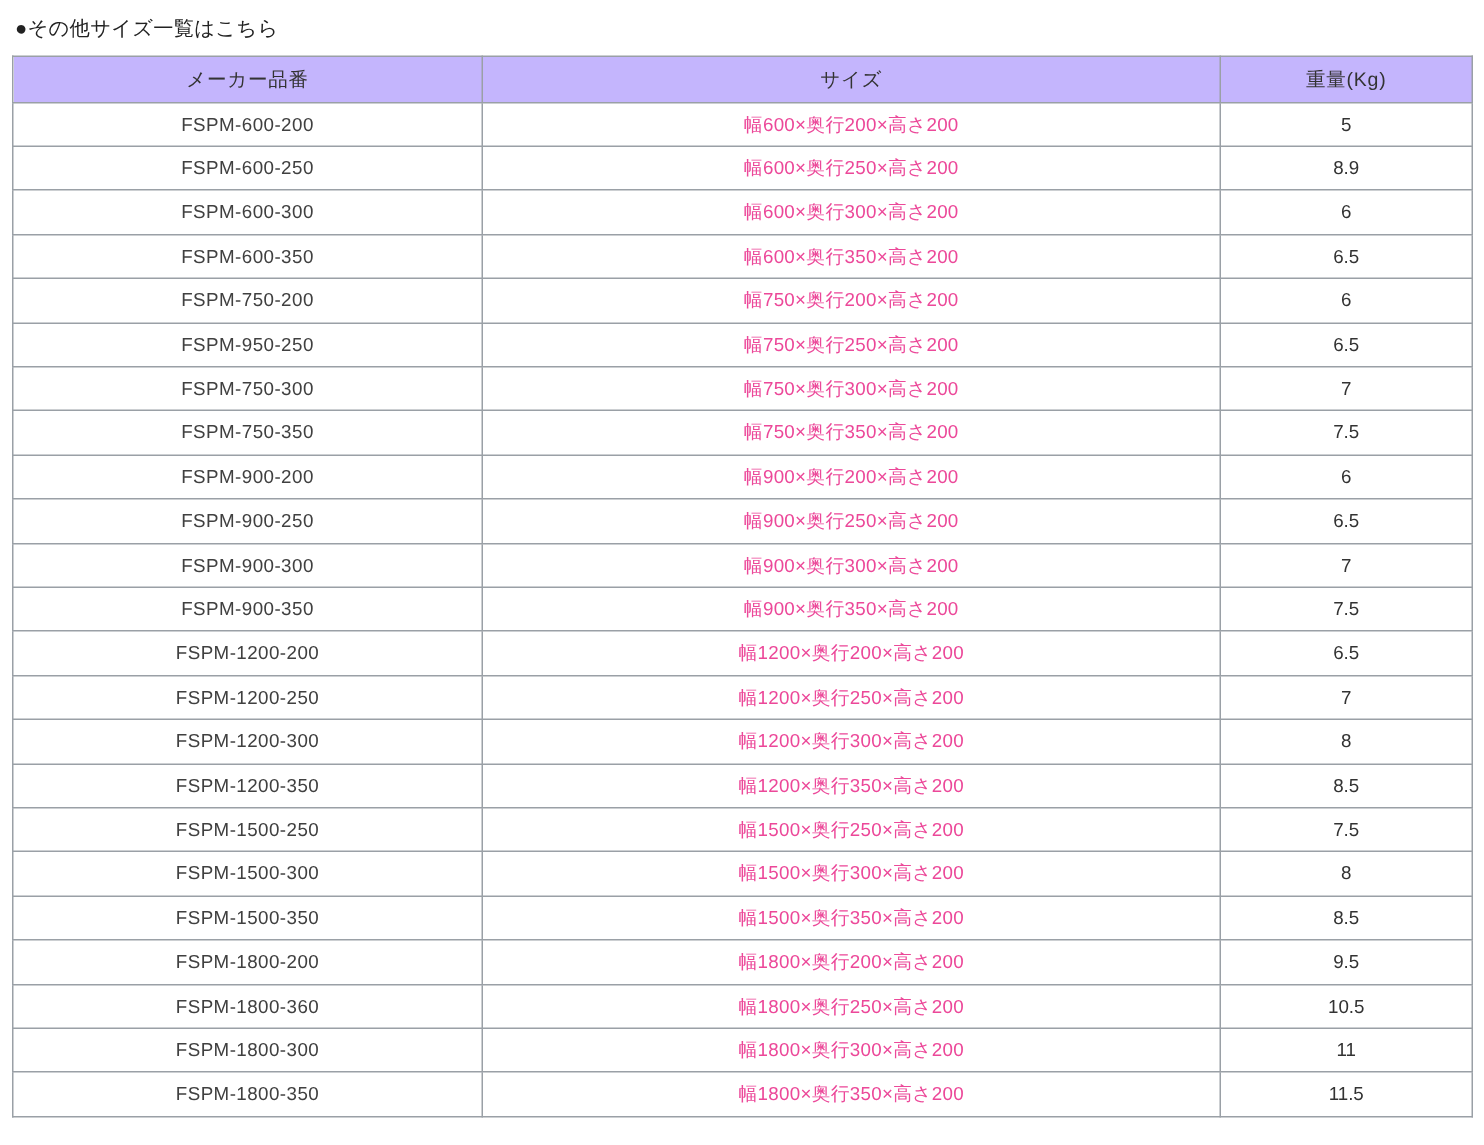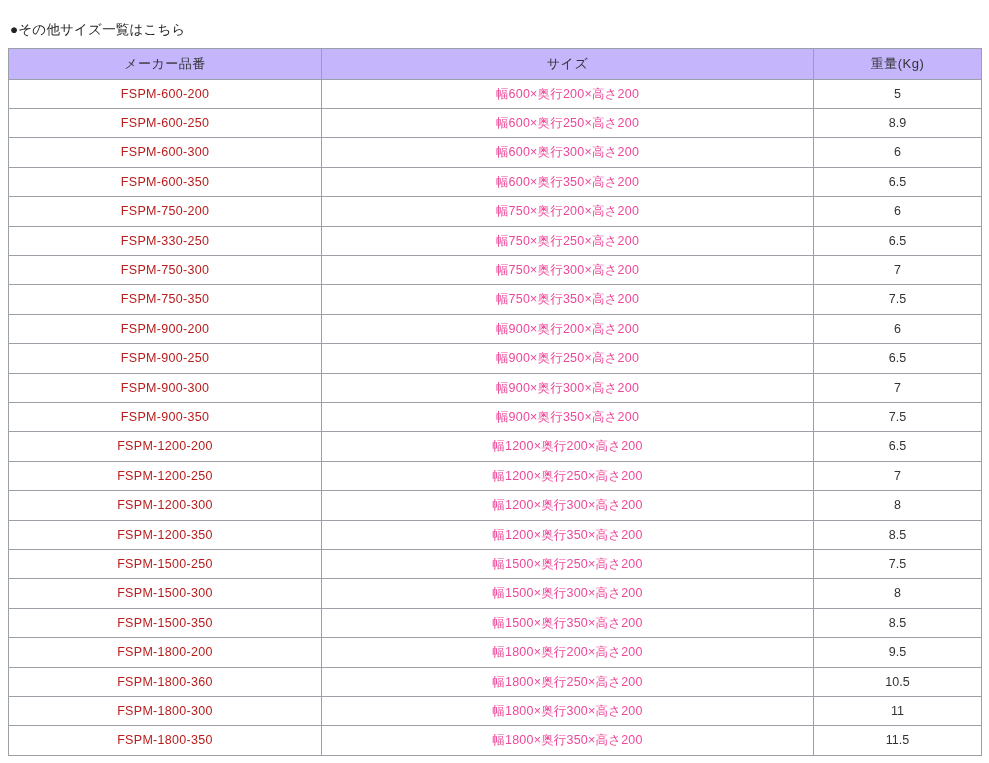--- a/index.html
+++ b/index.html
@@ -11,21 +11,21 @@
     width: 989px;
     height: 763px;
     font-family: "Liberation Sans", "DejaVu Sans", sans-serif;
     color: #333333;
     overflow: hidden;
   }
   .page {
     width: 989px;
     height: 763px;
     box-sizing: border-box;
-    padding: 19px 8px 0 8px;
+    padding: 8px 8px 0 8px;
     position: relative;
   }
   .heading {
     font-size: 13.5px;
     color: #222222;
     letter-spacing: 0.2px;
     margin: 2px 0 9px 2px;
     line-height: 1.3;
     font-weight: normal;
   }
@@ -54,21 +54,21 @@
   table.size-table thead th {
     background: #c4b5fd;
     color: #333333;
     font-weight: normal;
     font-size: 13px;
     height: 30px;
     line-height: 30px;
     letter-spacing: 0.5px;
   }
   td.model {
-    color: #b91c1c;
+    color: #404040;
     letter-spacing: 0.3px;
     font-size: 12.5px;
   }
   td.spec {
     color: #ec4899;
     letter-spacing: 0.2px;
     font-size: 12.5px;
   }
   td.weight {
     color: #333333;
@@ -115,21 +115,21 @@
           <td class="model">FSPM-600-350</td>
           <td class="spec">幅600×奥行350×高さ200</td>
           <td class="weight">6.5</td>
         </tr>
         <tr>
           <td class="model">FSPM-750-200</td>
           <td class="spec">幅750×奥行200×高さ200</td>
           <td class="weight">6</td>
         </tr>
         <tr>
-          <td class="model">FSPM-330-250</td>
+          <td class="model">FSPM-950-250</td>
           <td class="spec">幅750×奥行250×高さ200</td>
           <td class="weight">6.5</td>
         </tr>
         <tr>
           <td class="model">FSPM-750-300</td>
           <td class="spec">幅750×奥行300×高さ200</td>
           <td class="weight">7</td>
         </tr>
         <tr>
           <td class="model">FSPM-750-350</td>

